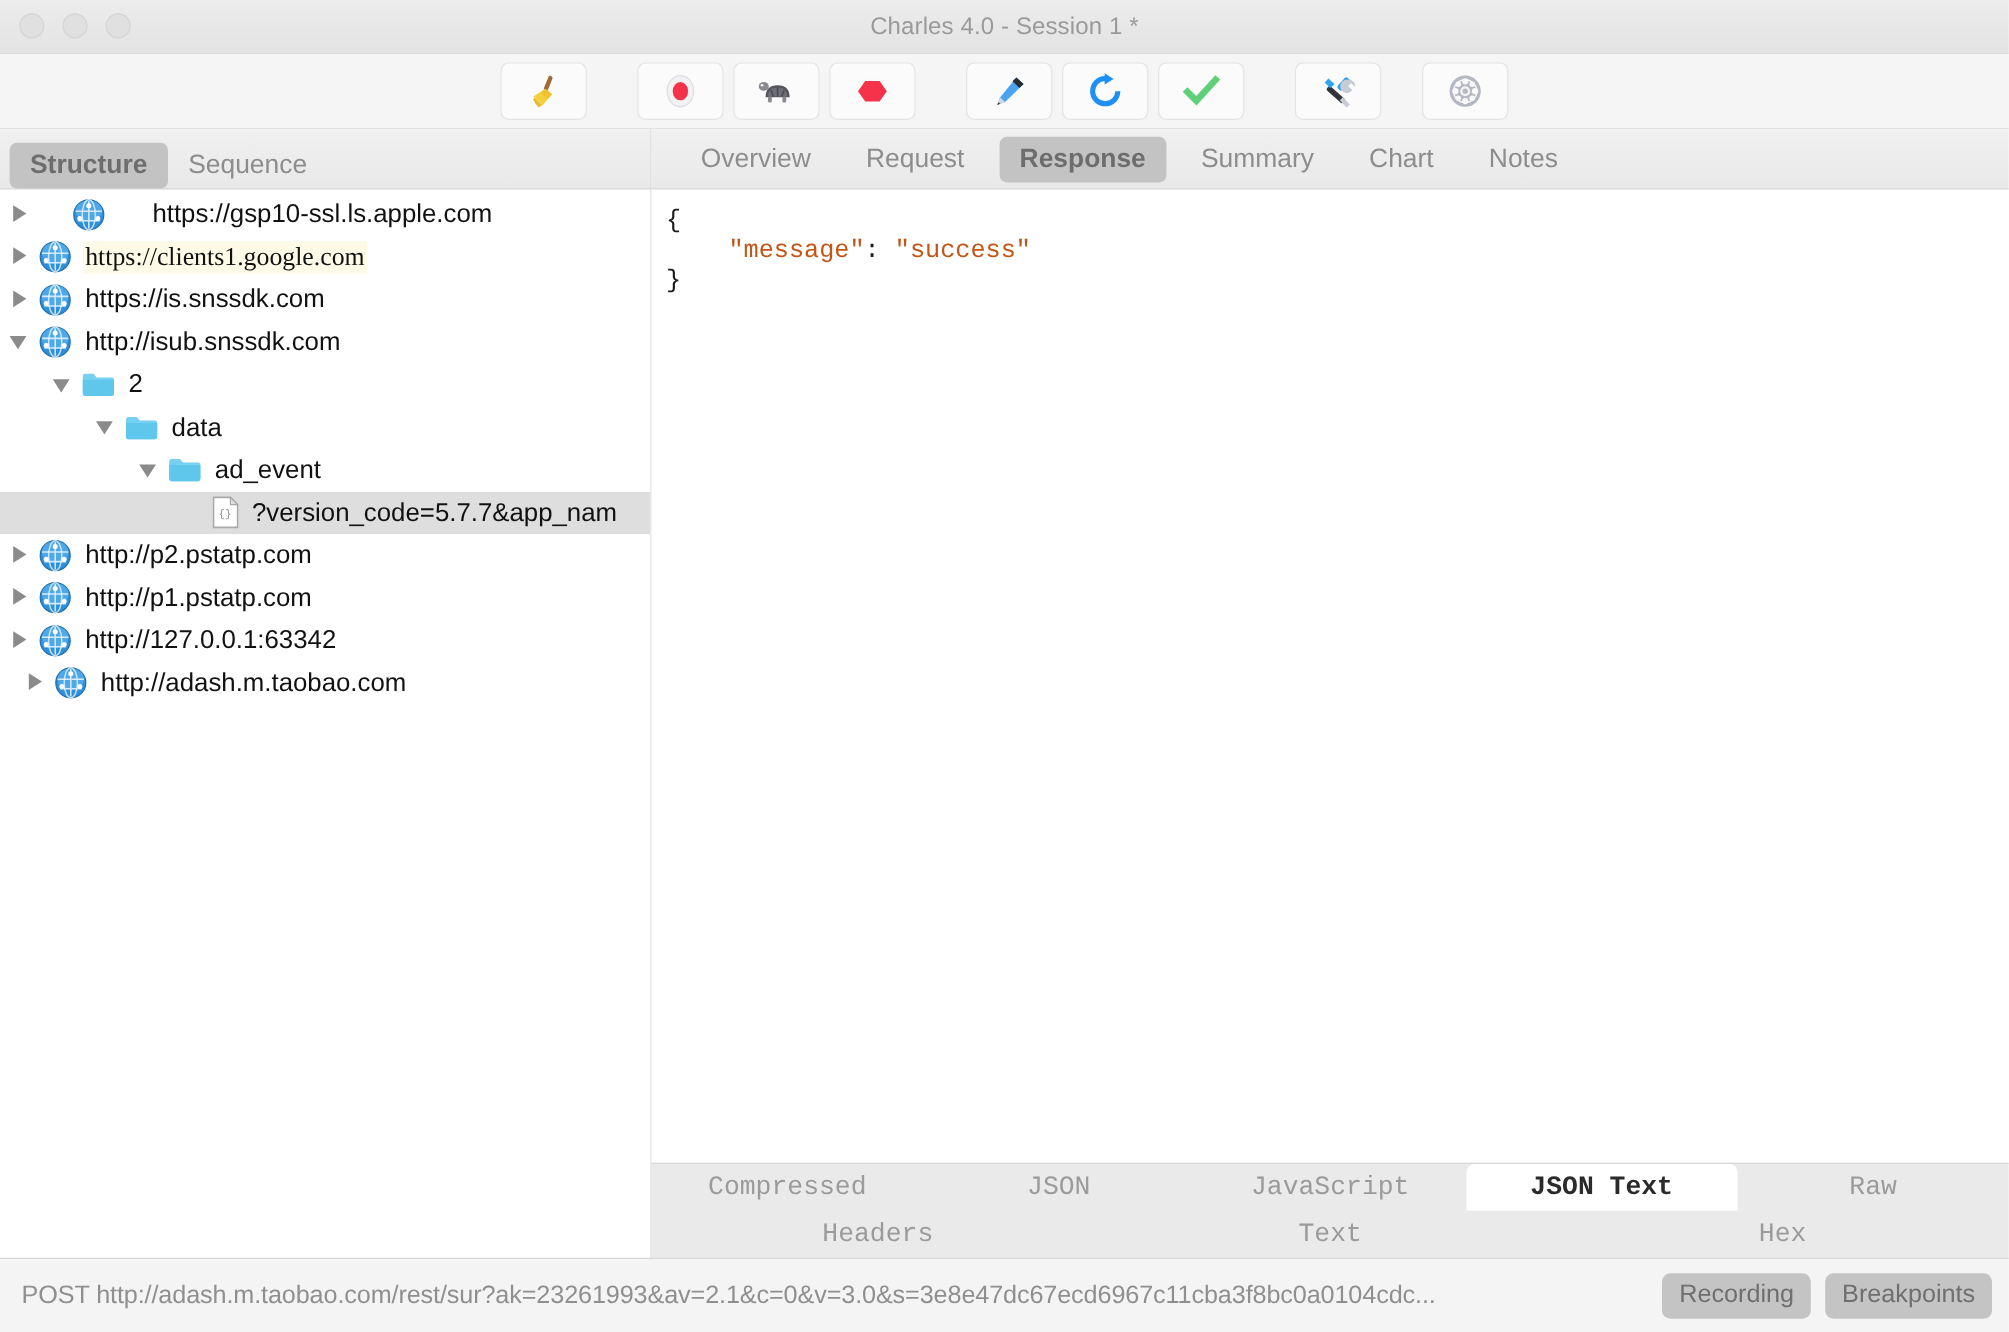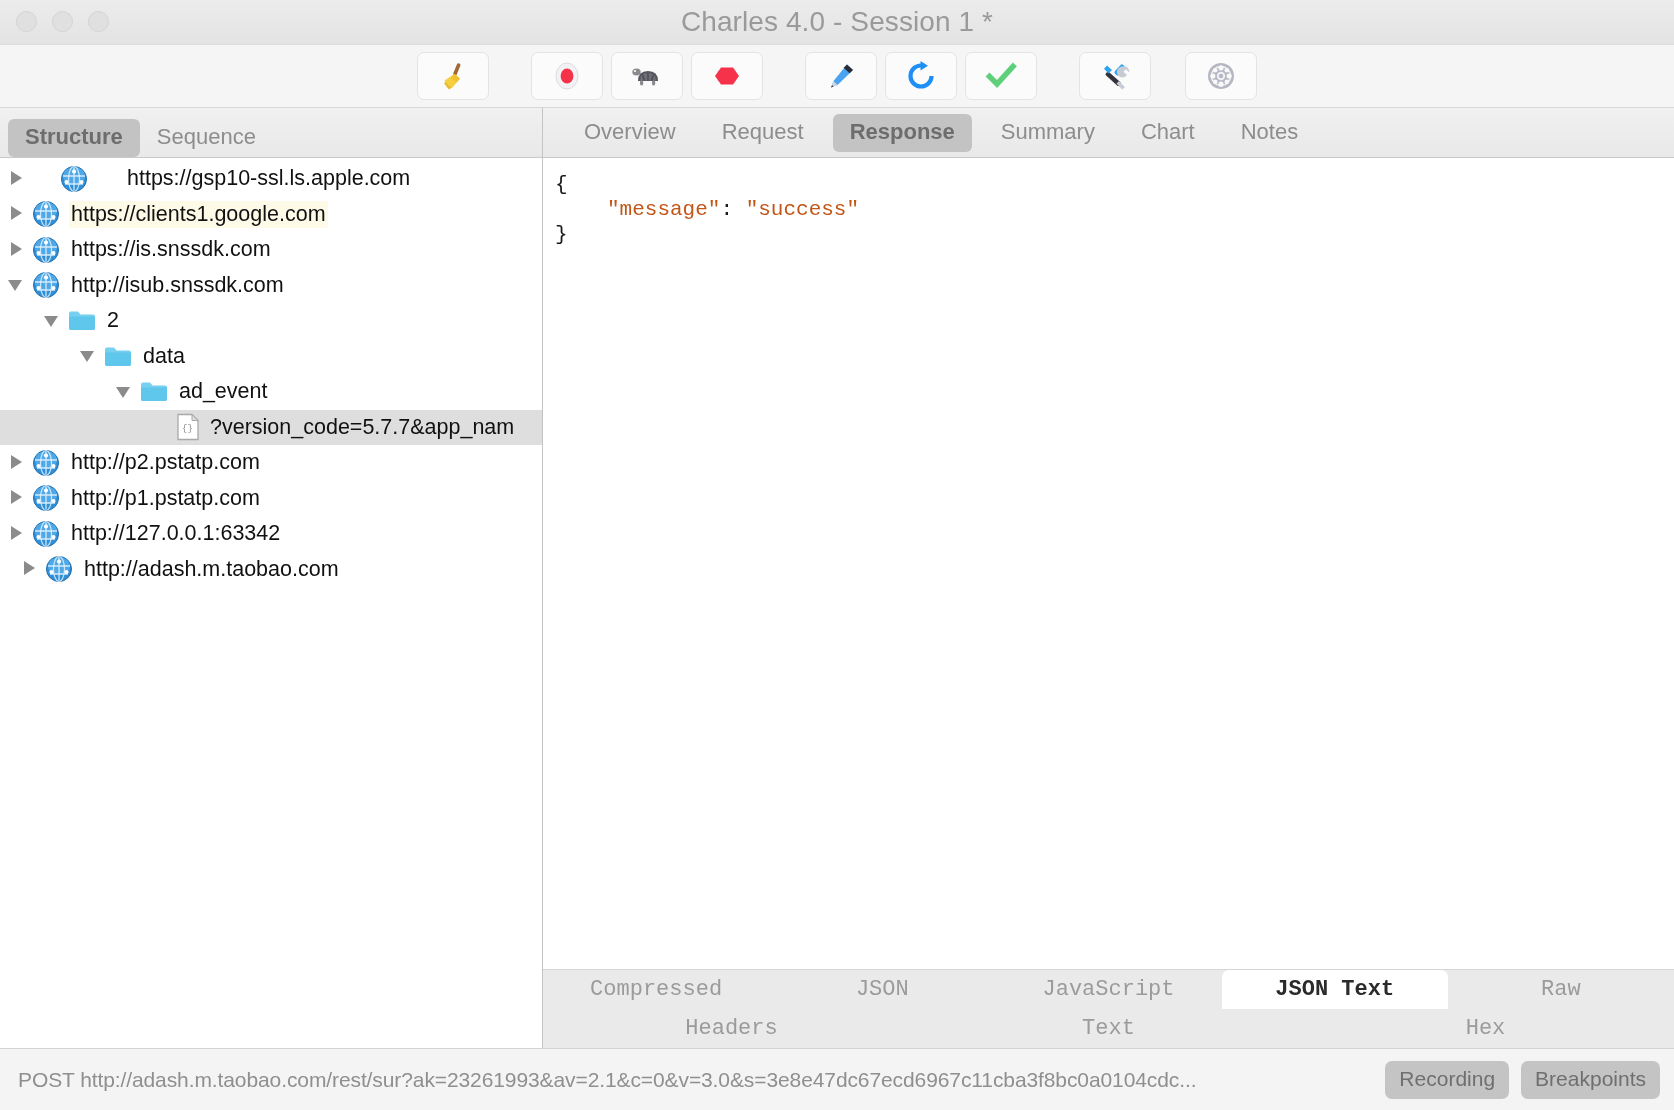--- a/index.html
+++ b/index.html
@@ -28,21 +28,21 @@
     display: flex; align-items: center;
   }
   .lights { position: absolute; left: 16px; top: 11px; display: flex; gap: 15px; }
   .light {
     width: 21px; height: 21px; border-radius: 50%;
     background: #e0e0e0;
     border: 1px solid #d4d4d4;
   }
   .win-title {
     width: 100%; text-align: center;
-    font-size: 28px; color: #9a9a9a;
+    font-size: 20px; color: #9a9a9a;
     letter-spacing: 0.1px;
   }
 
   
   .toolbar {
     height: 63px; flex: none;
     background: #f5f5f5;
     border-bottom: 1px solid #d8d8d8;
     display: flex; align-items: center; justify-content: center;
     gap: 0px;
@@ -105,21 +105,21 @@
   }
   .row {
     height: 35.5px;
     display: flex; align-items: center;
     white-space: nowrap;
     cursor: default;
     font-size: 21.5px;
     color: #111;
   }
   .row.selected { background: #dedede; }
-  .row.hl .rowlabel { background: #fdfbe8; }
+  .row.hl .rowlabel { background: #fdfbe8; font-family: Liberation Serif, serif; }
   .arrow {
     width: 18px; height: 18px; flex: none;
     margin-right: 6px;
     position: relative;
   }
   .arrow.closed::before {
     content: ""; position: absolute; left: 3px; top: 1px;
     border-left: 11px solid #8b8b8b;
     border-top: 7px solid transparent;
     border-bottom: 7px solid transparent;

